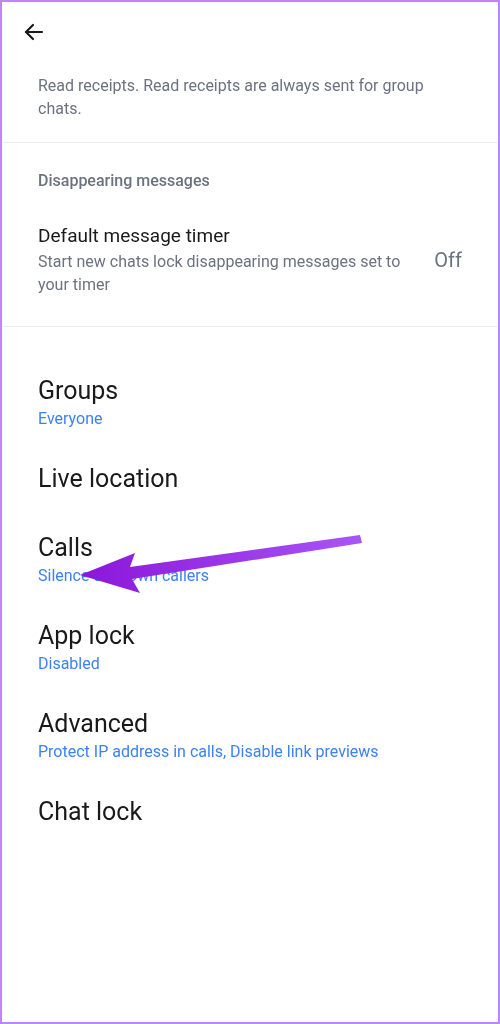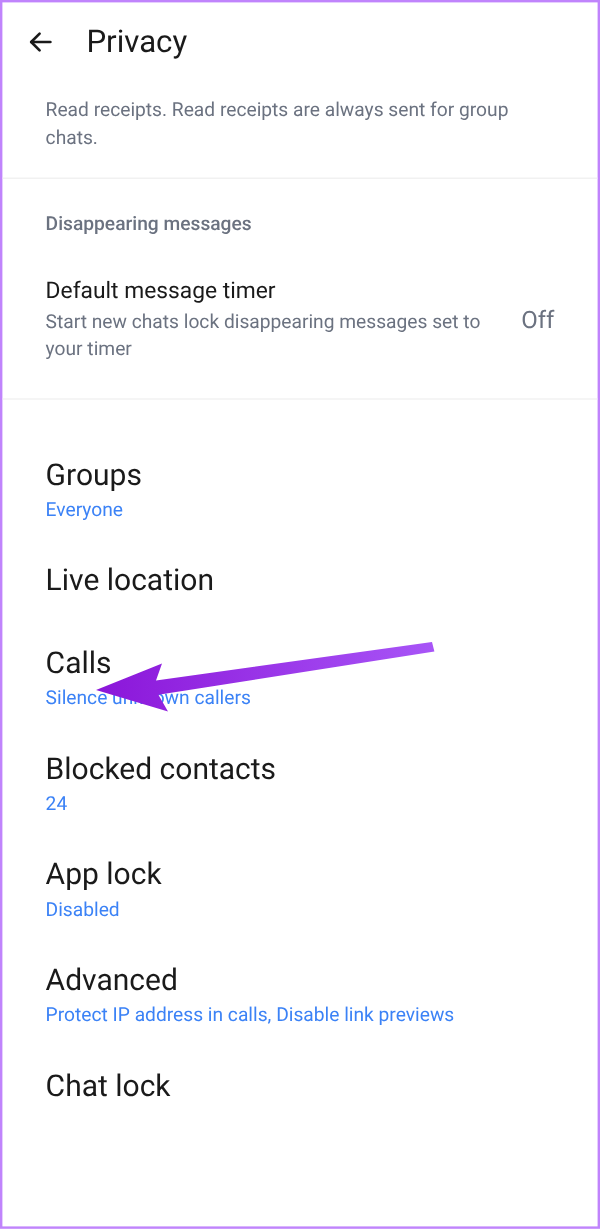--- a/index.html
+++ b/index.html
@@ -113,21 +113,20 @@
 </head>
 <body>
 
 <div class="header">
   <div class="back-icon">
     <svg width="24" height="24" viewBox="0 0 24 24" fill="none" stroke="#1a1a1a" stroke-width="2.2" stroke-linecap="round" stroke-linejoin="round">
       <line x1="20" y1="12" x2="4" y2="12"></line>
       <polyline points="11 5 4 12 11 19"></polyline>
     </svg>
   </div>
-  <h1 class="page-title">Privacy</h1>
 </div>
 
 <div class="partial-section">
   <div class="subtitle">Read receipts. Read receipts are always sent for group chats.</div>
 </div>
 
 <div class="section">
   <div class="section-header">Disappearing messages</div>
   <div class="setting-row tight">
     <div class="setting-text">
@@ -148,24 +147,20 @@
 
   <div class="list-item">
     <div class="list-title">Live location</div>
   </div>
 
   <div class="list-item">
     <div class="list-title">Calls</div>
     <div class="list-sub">Silence unknown callers</div>
   </div>
 
-  <div class="list-item">
-    <div class="list-title">Blocked contacts</div>
-    <div class="list-sub">24</div>
-  </div>
 
   <div class="list-item">
     <div class="list-title">App lock</div>
     <div class="list-sub">Disabled</div>
   </div>
 
   <div class="list-item">
     <div class="list-title">Advanced</div>
     <div class="list-sub">Protect IP address in calls, Disable link previews</div>
   </div>

